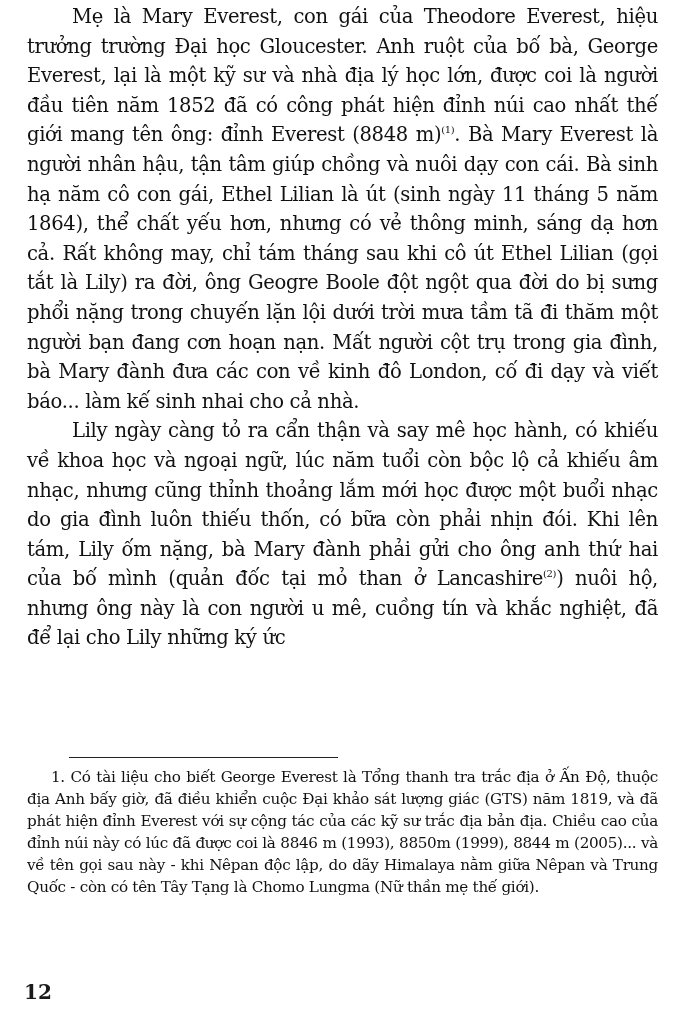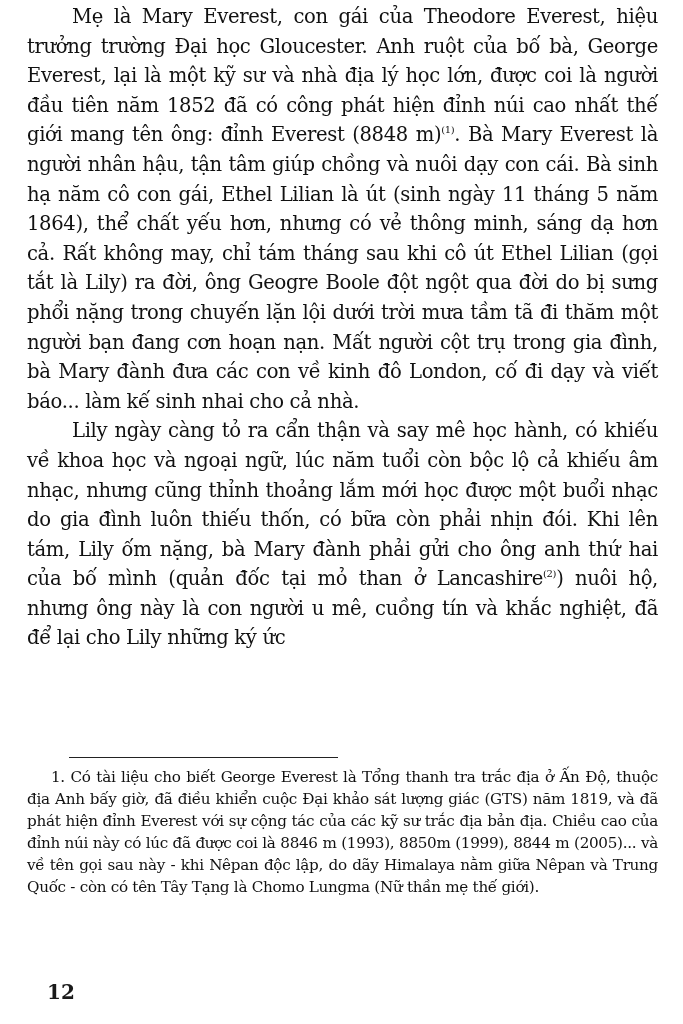--- a/index.html
+++ b/index.html
@@ -57,21 +57,20 @@
     text-indent: 24px;
     letter-spacing: -0.3px;
   }
   .page-number {
     position: absolute;
     left: 24px;
     top: 980px;
     font-size: 20px;
     font-weight: bold;
     color: #1a1a1a;
-    margin-left: 23px;
   }
 </style>
 </head>
 <body>
 
 <div class="page">
   <p class="para"><span>Mẹ là Mary Everest, con gái của Theodore Everest, hiệu trưởng trường Đại học Gloucester. Anh ruột của bố bà, George Everest, lại là một kỹ sư và nhà địa lý học lớn, được coi là người đầu tiên năm 1852 đã có công phát hiện đỉnh núi cao nhất thế giới mang tên ông: đỉnh Everest (8848 m)</span><sup>(1)</sup><span>. Bà Mary Everest là người nhân hậu, tận tâm giúp chồng và nuôi dạy con cái. Bà sinh hạ năm cô con gái, Ethel Lilian là út (sinh ngày 11 tháng 5 năm 1864), thể chất yếu hơn, nhưng có vẻ thông minh, sáng dạ hơn cả. Rất không may, chỉ tám tháng sau khi cô út Ethel Lilian (gọi tắt là Lily) ra đời, ông Geogre Boole đột ngột qua đời do bị sưng phổi nặng trong chuyến lặn lội dưới trời mưa tầm tã đi thăm một người bạn đang cơn hoạn nạn. Mất người cột trụ trong gia đình, bà Mary đành đưa các con về kinh đô London, cố đi dạy và viết báo... làm kế sinh nhai cho cả nhà.</span></p>
   <p class="para"><span>Lily ngày càng tỏ ra cẩn thận và say mê học hành, có khiếu về khoa học và ngoại ngữ, lúc năm tuổi còn bộc lộ cả khiếu âm nhạc, nhưng cũng thỉnh thoảng lắm mới học được một buổi nhạc do gia đình luôn thiếu thốn, có bữa còn phải nhịn đói. Khi lên tám, Lily ốm nặng, bà Mary đành phải gửi cho ông anh thứ hai của bố mình (quản đốc tại mỏ than ở Lancashire</span><sup>(2)</sup><span>) nuôi hộ, nhưng ông này là con người u mê, cuồng tín và khắc nghiệt, đã để lại cho Lily những ký ức</span></p>
 </div>
 

